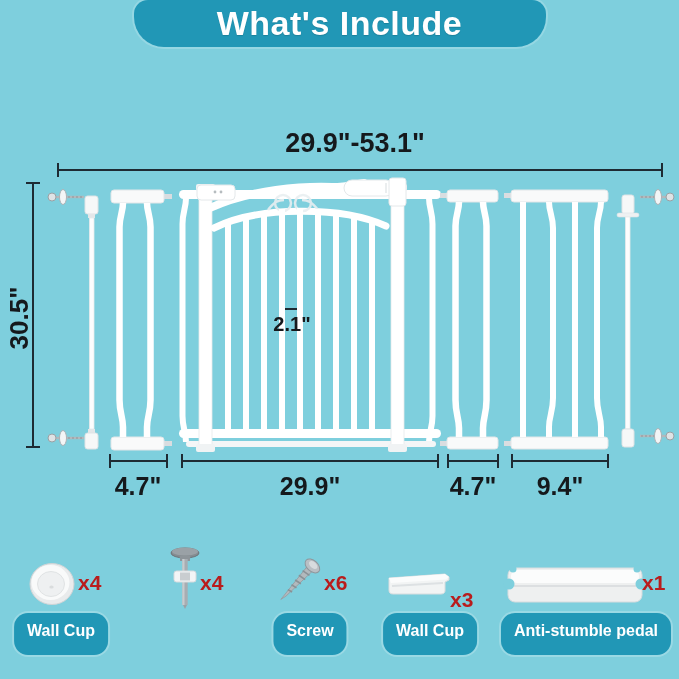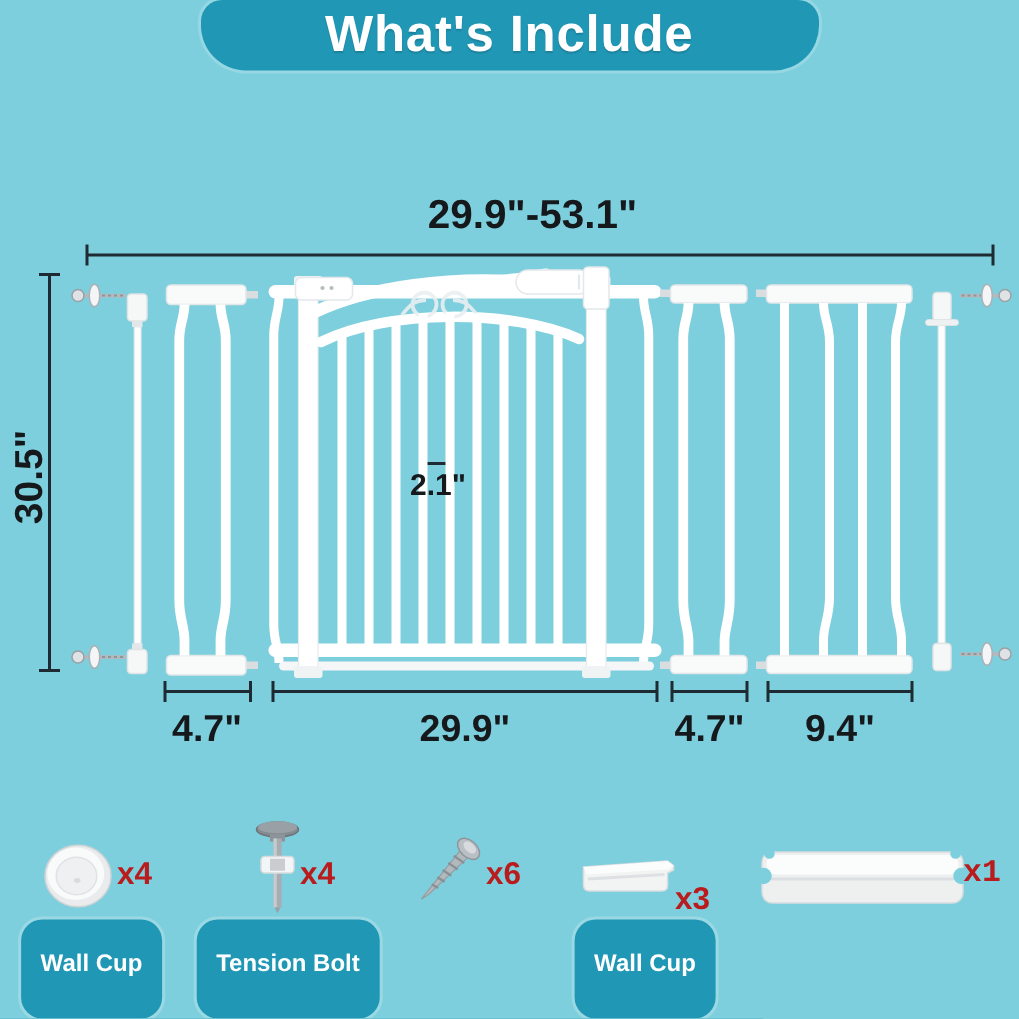--- a/index.html
+++ b/index.html
@@ -23,21 +23,21 @@
   .lbl{position:absolute;color:#15191c;font-weight:bold;white-space:nowrap;line-height:1;}
   .cxy{transform:translateX(-50%);}
   .dim-total{font-size:27px;}
   .dim-h{font-size:26px;transform:translate(-50%,-50%) rotate(-90deg);}
   .dim-gap{font-size:20px;}
   .dim-b{font-size:25px;}
   .count{position:absolute;font-size:21px;font-weight:bold;color:#b91c1c;line-height:1;}
   .pill{
     position:absolute;transform:translateX(-50%);
     background:#2197b6;color:#ffffff;font-weight:bold;font-size:16px;
-    height:34px;line-height:27px;padding:16px 13px;border-radius:14px;
+    height:34px;line-height:27px;padding:4px 13px;border-radius:14px;
     white-space:nowrap;box-shadow:0 0 0 2px rgba(255,255,255,0.22);
   }
 </style>
 </head>
 <body>
 
 <div class="stage">
 
   <svg class="art" viewBox="0 0 679 679">
 
@@ -257,19 +257,20 @@
 
   <div class="lbl dim-b cxy" style="left:138px;top:474px;">4.7"</div>
   <div class="lbl dim-b cxy" style="left:310px;top:474px;">29.9"</div>
   <div class="lbl dim-b cxy" style="left:473px;top:474px;">4.7"</div>
   <div class="lbl dim-b cxy" style="left:560px;top:474px;">9.4"</div>
 
   <div class="count" style="left:78px;top:572px;">x4</div>
   <div class="count" style="left:200px;top:572px;">x4</div>
   <div class="count" style="left:324px;top:572px;">x6</div>
   <div class="count" style="left:450px;top:589px;">x3</div>
-  <div class="count" style="left:642px;top:572px;font-family:Liberation Mono, monospace;">x1</div>
+  <div class="count" style="left:642px;top:572px;">x1</div>
 
   <div class="pill" style="left:61px;top:613px;">Wall Cup</div>
-  <div class="pill" style="left:192px;top:613px;">Tension Bolt</div>
+  <div class="pill" style="left:310px;top:613px;">Screw</div>
   <div class="pill" style="left:430px;top:613px;">Wall Cup</div>
+  <div class="pill" style="left:586px;top:613px;">Anti-stumble pedal</div>
 
 </div>
 
 </body></html>

